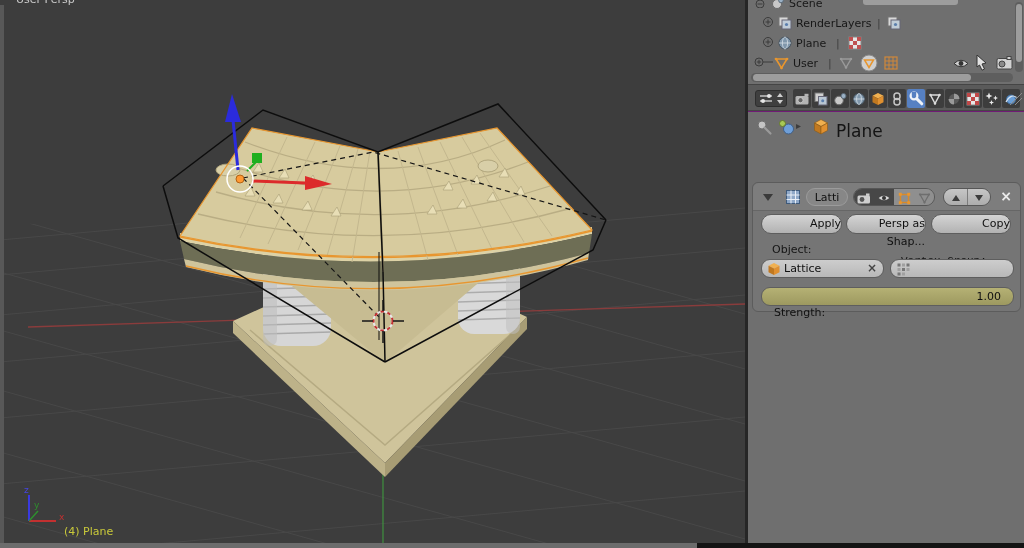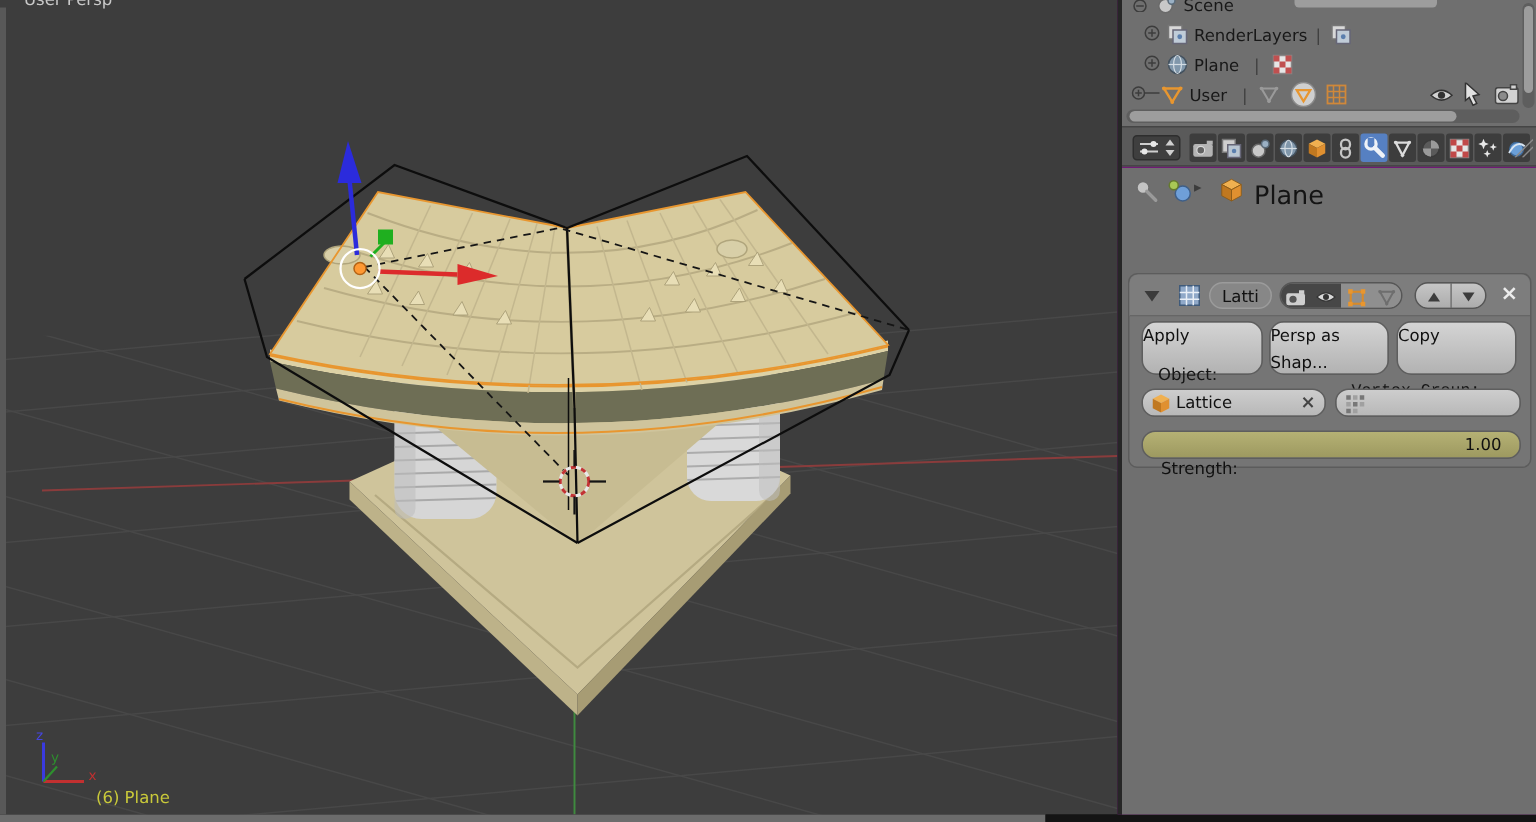--- a/index.html
+++ b/index.html
@@ -75,23 +75,23 @@
   .mtog.lite { background:#8f8f8f; }
   #mod-updown { position:absolute; left:190px; top:5px; height:18px; display:flex; border-radius:9px; overflow:hidden;
                 border:1px solid #565656; }
   .udbtn { width:23px; height:18px; background:linear-gradient(#c6c6c6,#a9a9a9); display:flex;
            align-items:center; justify-content:center; }
   .udbtn + .udbtn { border-left:1px solid #7c7c7c; }
   .tri-up-s { width:0;height:0;border-left:4px solid transparent;border-right:4px solid transparent;border-bottom:6px solid #3c3c3c; }
   .tri-dn-s { width:0;height:0;border-left:4px solid transparent;border-right:4px solid transparent;border-top:6px solid #3c3c3c; }
   #mod-delete { position:absolute; right:8px; top:4px; font-size:14px; font-weight:bold; color:#ececec; line-height:18px; }
 
-  .blender-btn { position:absolute; height:36px; background:linear-gradient(#d4d4d4,#b2b2b2);
+  .blender-btn { position:absolute; height:20px; background:linear-gradient(#d4d4d4,#b2b2b2);
                  border:1px solid #5e5e5e; border-radius:10px; font-size:11px; color:#101010;
-                 text-align:left; line-height:18px; }
+                 text-align:right; line-height:18px; }
   #btn-apply { left:8px;  top:31px; width:81px; }
   #btn-applyshape { left:93px; top:31px; width:80px; }
   #btn-copy { left:178px; top:31px; width:80px; }
 
   .fld-label { position:absolute; font-size:11px; color:#151515; }
   #lbl-object { left:19px; top:60px; }
   #lbl-vgroup { left:148px; top:72px;font-family:Liberation Mono, monospace; }
 
   .fld { position:absolute; top:76px; height:19px; background:linear-gradient(#cdcdcd,#b8b8b8);
          border:1px solid #5e5e5e; border-radius:9px; }
@@ -276,21 +276,21 @@
         <line x1="29" y1="521" x2="29" y2="495" stroke="#3a3adf" stroke-width="2"></line>
         <line x1="29" y1="521" x2="56" y2="521" stroke="#c23030" stroke-width="2"></line>
         <line x1="29" y1="521" x2="38" y2="511" stroke="#2e8f2e" stroke-width="1.5"></line>
         <text x="24" y="493" fill="#4646e0">z</text>
         <text x="34" y="508" fill="#2e8f2e">y</text>
         <text x="59" y="520" fill="#c23030">x</text>
       </g>
     </svg>
 
     <div class="vp-label" id="vp-mode-label">User Persp</div>
-    <div class="vp-label" id="vp-object-label">(6) Plane</div>
+    <div class="vp-label" id="vp-object-label">(4) Plane</div>
     <div id="vp-left-edge"></div>
   </div>
 
   <div id="bottom-bar-left"></div>
   <div id="bottom-bar-right"></div>
 
   <div id="sidebar">
     <div id="sidebar-divider"></div>
 
     <div id="outliner">

